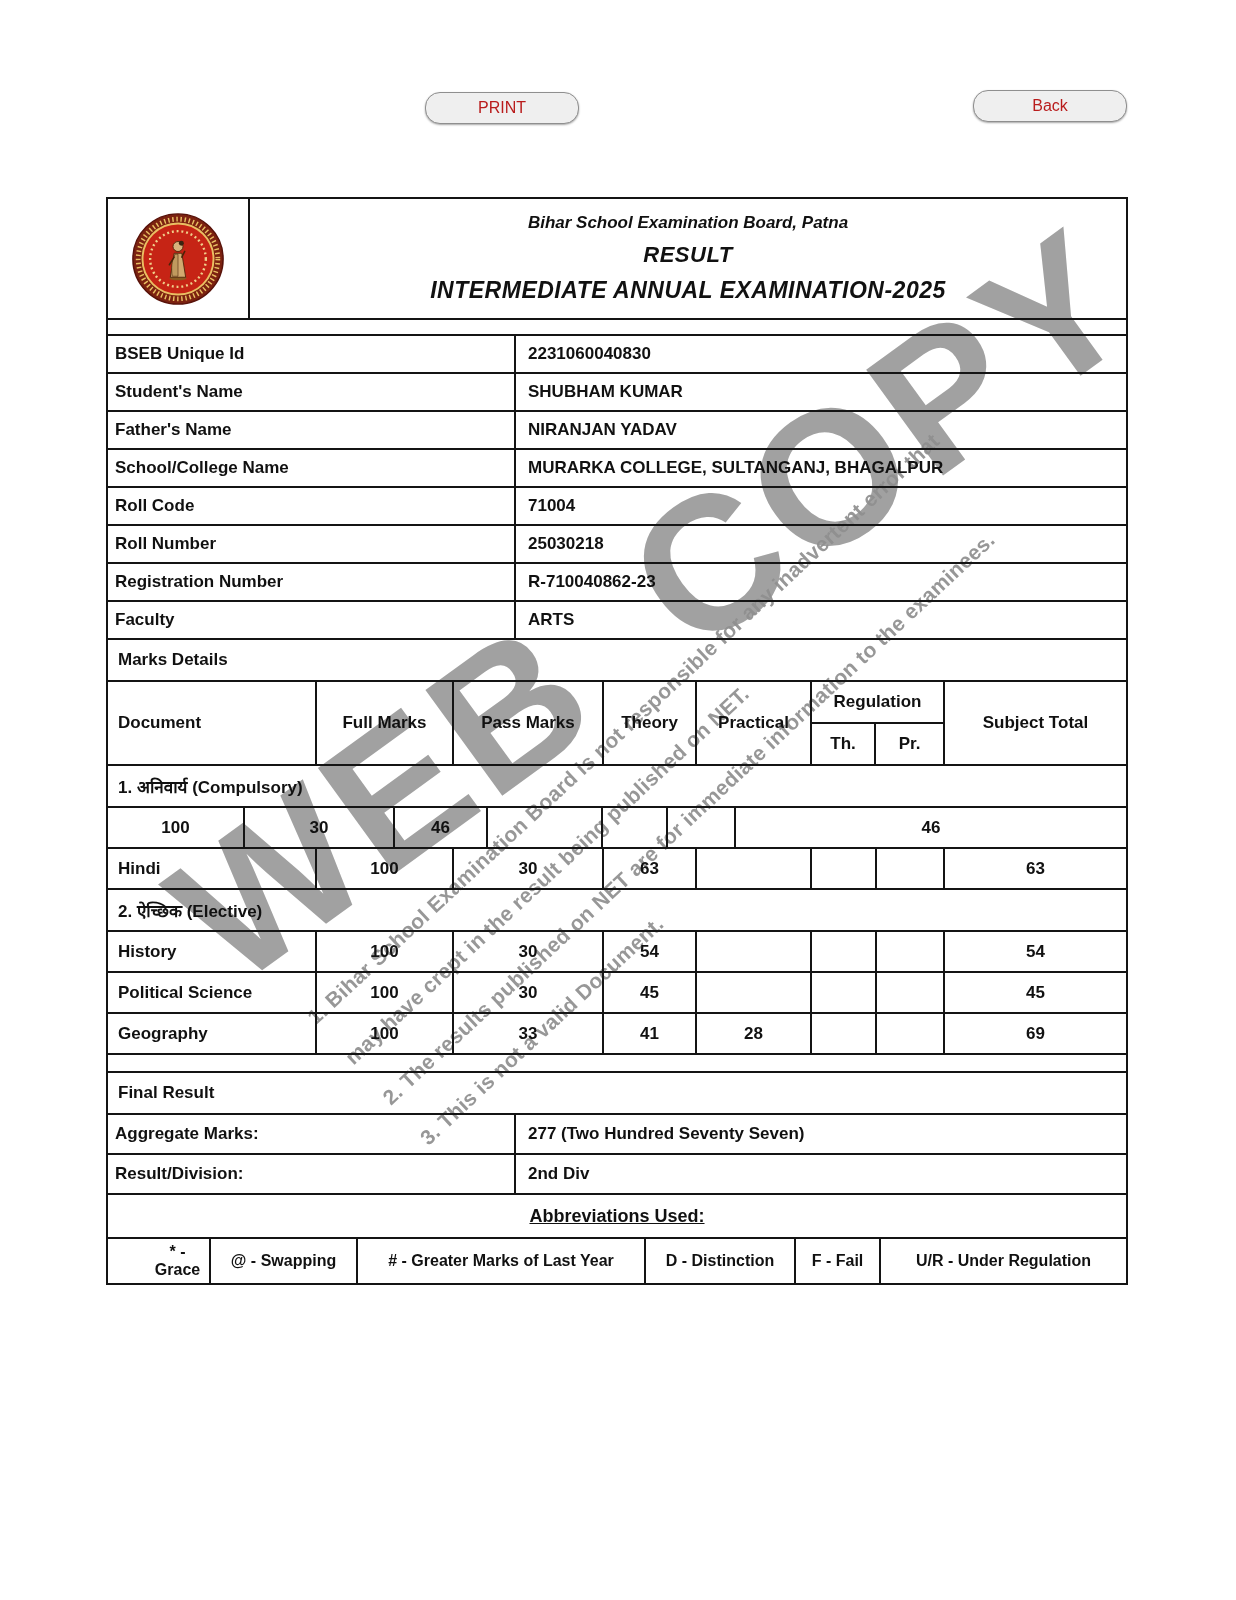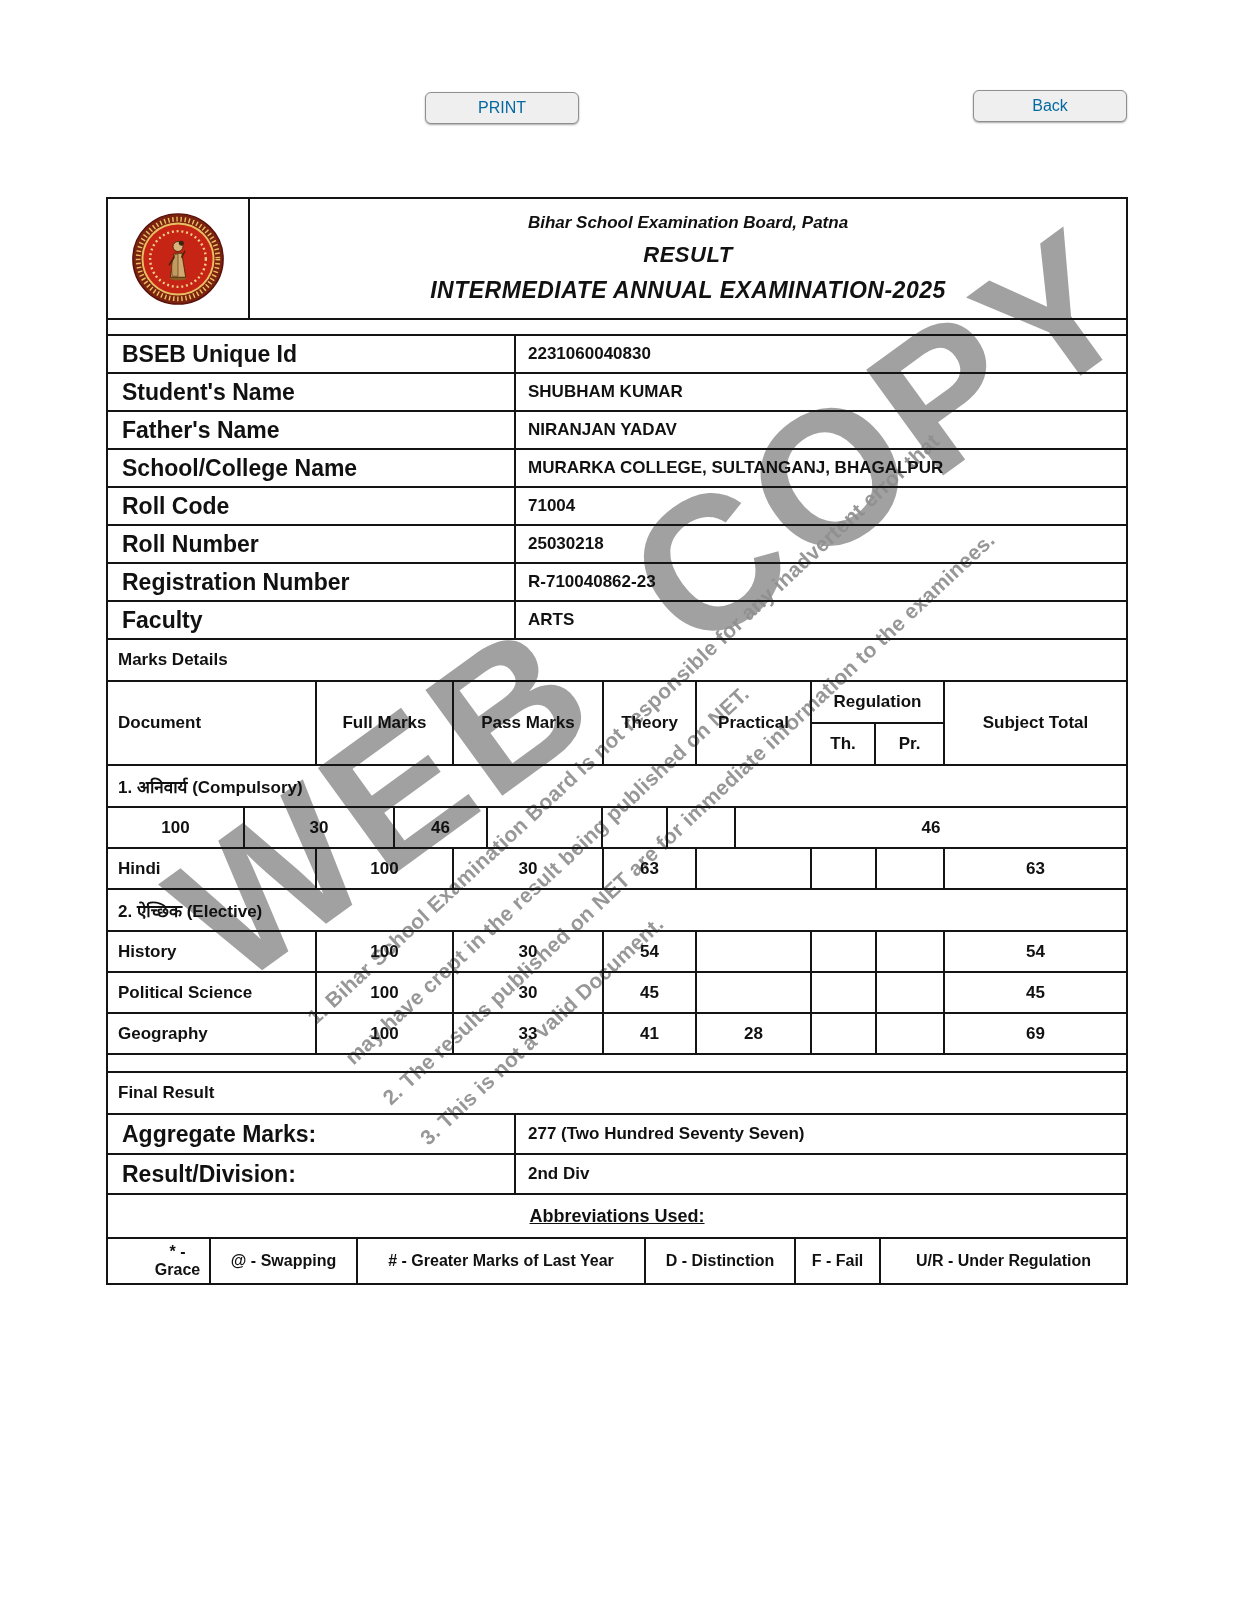--- a/index.html
+++ b/index.html
@@ -4,24 +4,24 @@
 <style>
   html,body{margin:0;padding:0;background:#ffffff;}
   body{
     width:1236px;height:1600px;position:relative;overflow:hidden;
     font-family:"Liberation Sans","DejaVu Sans",sans-serif;
     color:#111;font-weight:700;
   }
   
   .btn{
     position:absolute;height:30px;width:152px;
-    background:#efefef;border:1px solid #8f8f8f;border-radius:6px;
+    background:#efefef;border:1px solid #8f8f8f;border-radius:15px;
     box-shadow:0 1px 2px rgba(0,0,0,.35);
     display:flex;align-items:center;justify-content:center;
-    font-size:16px;font-weight:400;color:#0369a1;cursor:pointer;
+    font-size:16px;font-weight:400;color:#b91c1c;cursor:pointer;
   }
   .btn-print{left:425px;top:92px;}
   .btn-back{left:973px;top:90px;}
 
   
   .wm-big{
     position:absolute;left:140px;top:860px;
     transform:rotate(-36deg);transform-origin:0 0;
     font-size:190px;font-weight:700;color:#8d8d8d;opacity:.82;
     letter-spacing:6px;word-spacing:46px;white-space:nowrap;line-height:1;
@@ -50,21 +50,21 @@
   .title-cell{flex:1;flex-direction:column;justify-content:center;text-align:center;gap:9px;}
   .t-board{font-size:17px;}
   .t-result{font-size:22px;letter-spacing:.5px;}
   .t-exam{font-size:23px;letter-spacing:.5px;}
 
   .row-gap1{height:16px;}
   .row-gap2{height:18px;}
 
   
   .row-detail{height:38px;}
-  .lab{width:408px;padding-left:14px;font-size:23px;}
+  .lab{width:408px;padding-left:7px;font-size:17px;}
   .val{flex:1;padding-left:12px;font-size:17px;}
 
   .row-span{height:42px;}
   .row-span .span-cell{flex:1;padding-left:10px;font-size:17px;}
 
   
   .c-sub{width:209px;padding-left:10px;}
   .c-full{width:137px;justify-content:center;}
   .c-pass{width:150px;justify-content:center;}
   .c-theory{width:93px;justify-content:center;}

